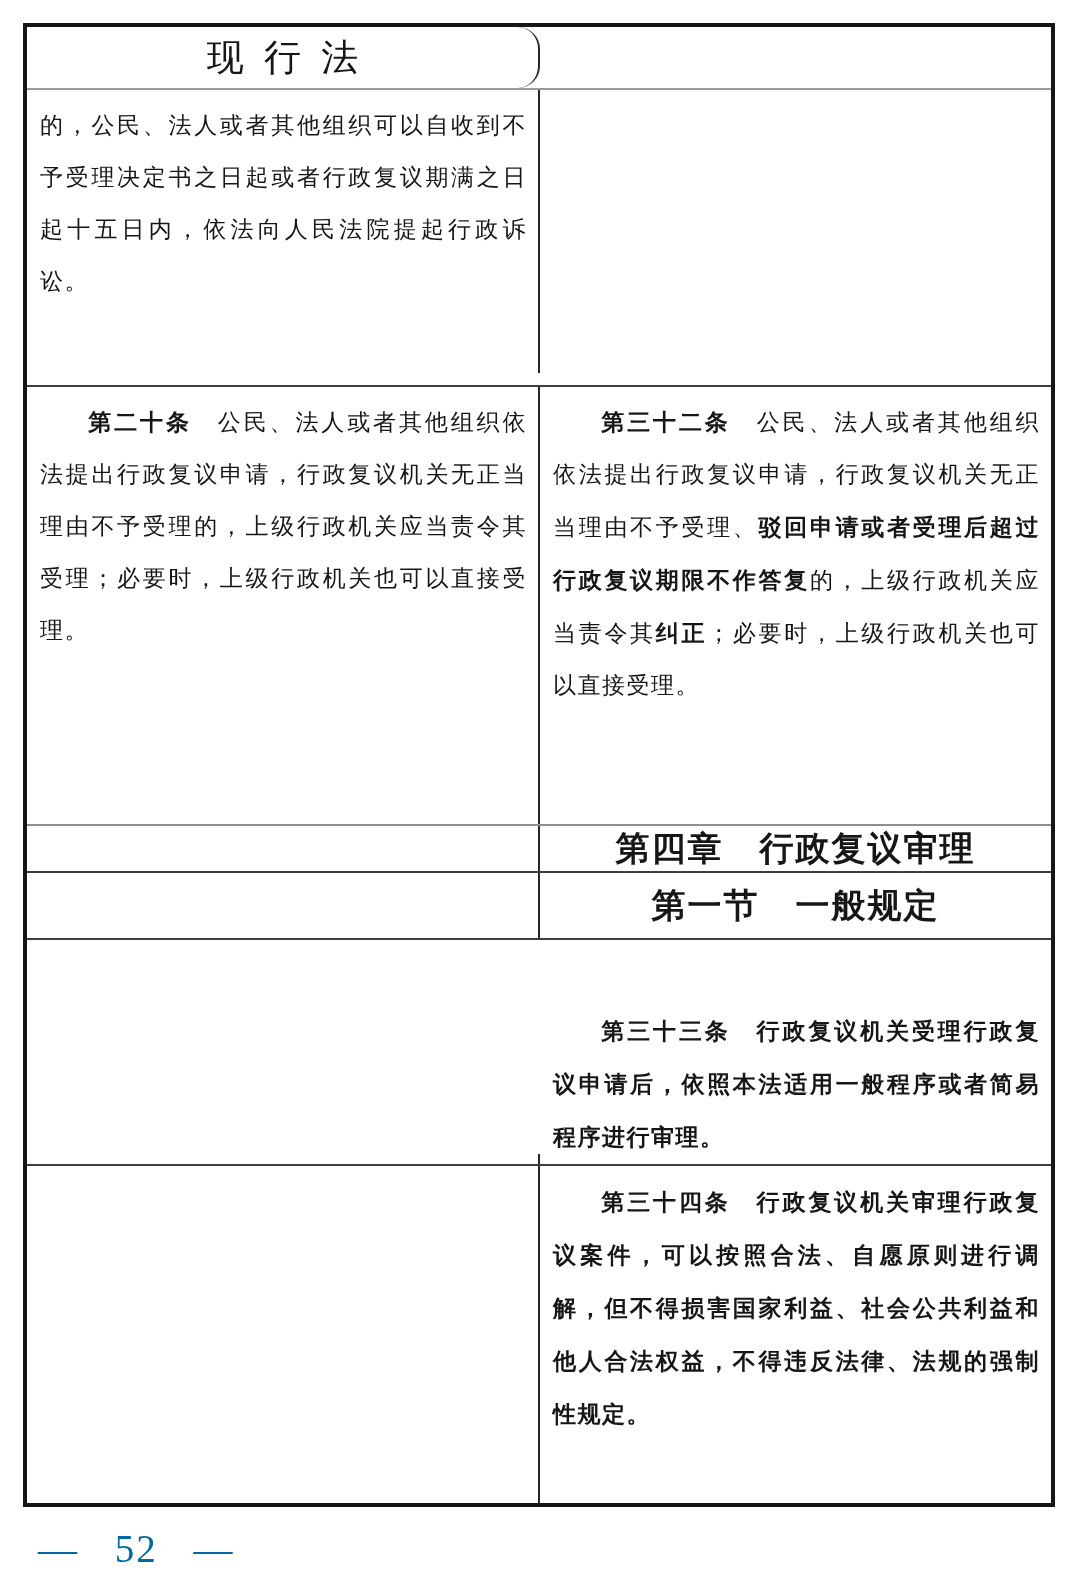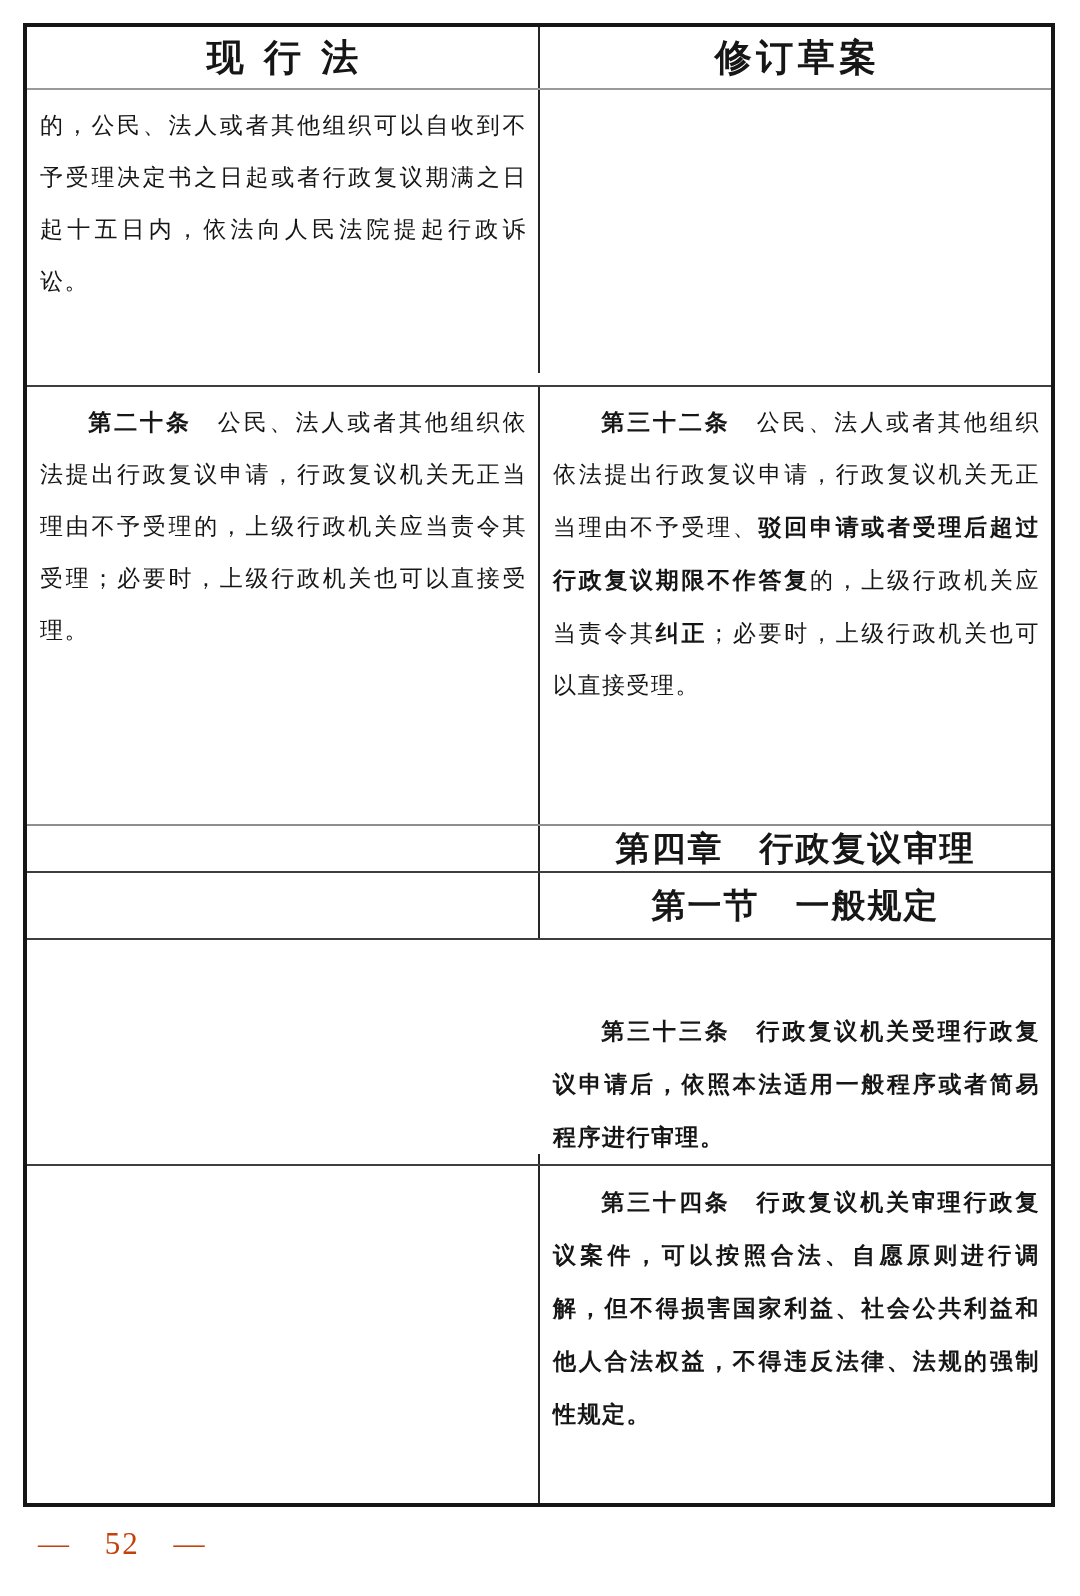--- a/index.html
+++ b/index.html
@@ -35,23 +35,24 @@
     height: 63px;
     flex: none;
     display: flex;
     border-bottom: 2px solid #9a9a9a;
     box-sizing: border-box;
   }
   .hcell {
     display: flex;
     align-items: center;
     justify-content: center;
-    font-weight: 700;
+    font-weight: 400;
     font-size: 37px;
     box-sizing: border-box;
+    border-radius: 22px;
   }
   .hcell.left  { width: 513px; border-right: 2px solid #262626; letter-spacing: 0.55em; text-indent: 0.55em; }
   .hcell.right { flex: 1; letter-spacing: 0.12em; text-indent: 0.12em; }
 
   .row {
     display: flex;
     flex: none;
     box-sizing: border-box;
     border-top: 2px solid #3e3e3e;
   }
@@ -93,37 +94,36 @@
     line-height: 1.2;
   }
   .run.regular    { font-family: "Liberation Serif", "DejaVu Serif", serif; font-weight: 400; }
   .run.bold-serif { font-family: "Liberation Serif", "DejaVu Serif", serif; font-weight: 700; }
   .run.bold-sans  { font-family: "Liberation Sans", "DejaVu Sans", sans-serif; font-weight: 700; }
 
   .page-number {
     position: absolute;
     left: 38px;
     top: 1526px;
-    font-size: 31px;
+    font-size: 39px;
     letter-spacing: 2px;
     word-spacing: 24px;
-    color: #c2410c;
+    color: #0369a1;
     font-family: "Liberation Serif", "DejaVu Serif", serif;
   }
 </style>
 </head>
 <body>
 
 <div class="page">
 
   <div class="lawtable">
 
     <div class="thead">
       <div class="hcell left">现行法</div>
-      <div class="hcell right">修订草案</div>
     </div>
 
     <div id="rows-container" style="display:contents"><div class="row row-0">
           <div class="cell left">
             <p class="para flush"><span class="run regular">的，公民、法人或者其他组织可以自收到不予受理决定书之日起或者行政复议期满之日起十五日内，依法向人民法院提起行政诉讼。</span></p>
           </div>
         </div><div class="row row-1">
           <div class="cell left">
             <p class="para indent"><span class="run bold-serif">第二十条</span><span class="run regular">　公民、法人或者其他组织依法提出行政复议申请，行政复议机关无正当理由不予受理的，上级行政机关应当责令其受理；必要时，上级行政机关也可以直接受理。</span></p>
           </div>

